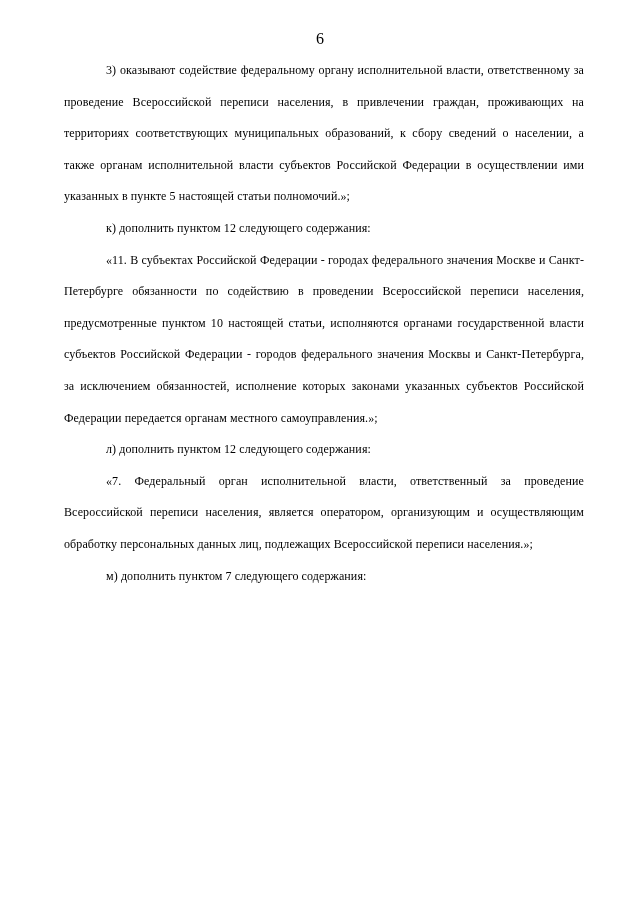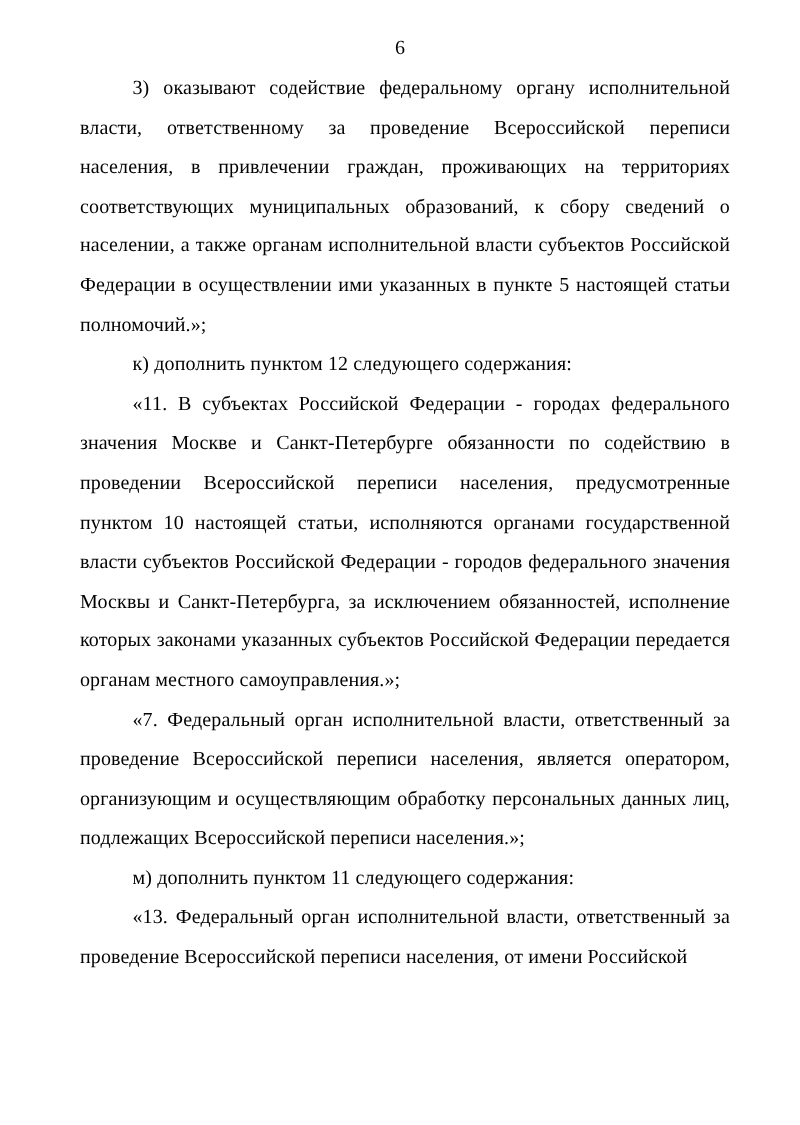--- a/index.html
+++ b/index.html
@@ -21,33 +21,33 @@
     text-align: center;
     font-size: 16px;
     padding-top: 30px;
     height: 20px;
   }
   .content {
     padding: 5px 56px 0 64px;
   }
   .content p {
     margin: 0;
-    font-size: 16px;
+    font-size: 12px;
     line-height: 31.6px;
     text-align: justify;
     text-indent: 42px;
     letter-spacing: 0.1px;
   }
 </style>
 </head>
 <body>
 
 <div class="page">
   <div class="page-number">6</div>
   <div class="content">
     <p>3) оказывают содействие федеральному органу исполнительной власти, ответственному за проведение Всероссийской переписи населения, в привлечении граждан, проживающих на территориях соответствующих муниципальных образований, к сбору сведений о населении, а также органам исполнительной власти субъектов Российской Федерации в осуществлении ими указанных в пункте 5 настоящей статьи полномочий.»;</p>
     <p>к) дополнить пунктом 12 следующего содержания:</p>
     <p>«11. В субъектах Российской Федерации - городах федерального значения Москве и Санкт-Петербурге обязанности по содействию в проведении Всероссийской переписи населения, предусмотренные пунктом 10 настоящей статьи, исполняются органами государственной власти субъектов Российской Федерации - городов федерального значения Москвы и Санкт-Петербурга, за исключением обязанностей, исполнение которых законами указанных субъектов Российской Федерации передается органам местного самоуправления.»;</p>
+    <p>л) дополнить пунктом 12 следующего содержания:</p>
     <p>«7. Федеральный орган исполнительной власти, ответственный за проведение Всероссийской переписи населения, является оператором, организующим и осуществляющим обработку персональных данных лиц, подлежащих Всероссийской переписи населения.»;</p>
-    <p>м) дополнить пунктом 11 следующего содержания:</p>
-    <p>«13. Федеральный орган исполнительной власти, ответственный за проведение Всероссийской переписи населения, от имени Российской</p>
+    <p>м) дополнить пунктом 7 следующего содержания:</p>
   </div>
 </div>
 
 </body></html>

